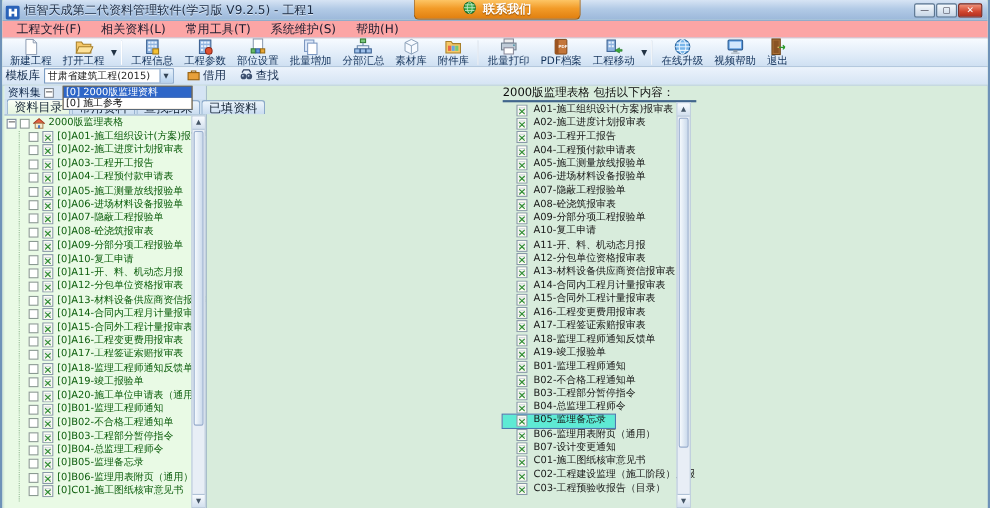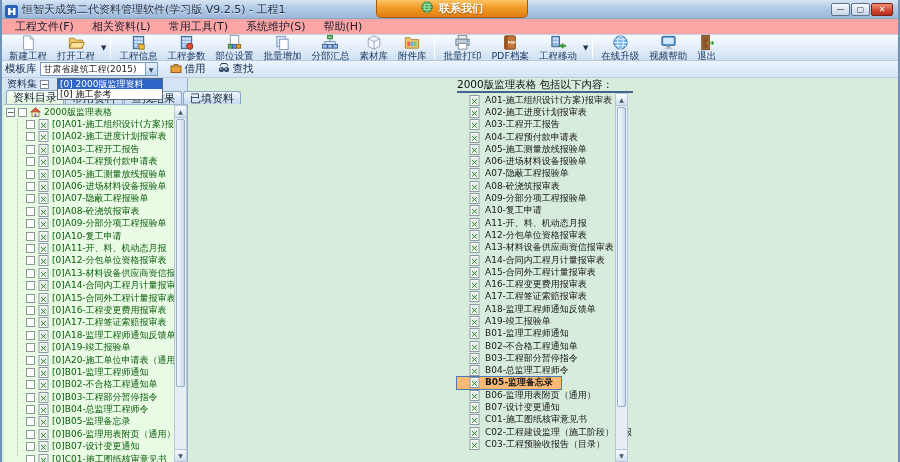--- a/index.html
+++ b/index.html
@@ -44,21 +44,21 @@
   .mini-btn{display:flex;align-items:center;gap:3px;margin-left:12px;font-size:10.5px;color:#10284a;cursor:pointer;}
   
   .lower{position:absolute;top:78px;left:2px;right:2px;bottom:0;background:#d8ecdc;}
   .left-col{position:absolute;left:0;top:0;bottom:0;width:184px;border-right:1px solid #9ab0c4;
     display:flex;flex-direction:column;background:#e9fae5;}
   .dataset-row{height:12px;background:#d5e4f4;display:flex;align-items:center;font-size:10px;
     color:#10284a;padding-left:3px;flex:none;}
   .minusbox{width:9px;height:9px;border:1px solid #808a96;background:#fff;font-size:9px;line-height:7px;
     text-align:center;color:#333;margin-left:3px;cursor:pointer;}
   .minusbox::before{content:'−';}
-  .dd-panel{position:absolute;left:53px;top:0;width:106px;z-index:9;border:1px solid #5a6a7a;background:#a16207;}
+  .dd-panel{position:absolute;left:53px;top:0;width:118px;z-index:9;border:1px solid #5a6a7a;background:#a16207;}
   .dd-opt{height:10px;font-size:9px;line-height:10px;padding-left:2px;color:#111;background:#fff;
     white-space:nowrap;overflow:hidden;cursor:pointer;}
   .dd-opt.selected{background:#2e66c8;color:#fff;}
   .tabsbar{height:15px;background:#cfe0f0;border-bottom:1px solid #a0b8cc;display:flex;align-items:flex-end;
     padding-left:2px;gap:1px;flex:none;}
   .tab{font-size:11px;color:#123;background:linear-gradient(#eef5fc,#c9dcf0);border:1px solid #8aa8c8;
     border-bottom:none;border-radius:3px 3px 0 0;padding:0 6px;height:13px;line-height:13px;cursor:pointer;white-space:nowrap;}
   .tab.active{background:linear-gradient(#fbfff6,#e4f4de);height:14px;}
   
   .tree{flex:1;overflow:hidden;position:relative;padding-top:1px;}
@@ -87,21 +87,21 @@
   .vscroll.right-sb{left:611px;top:15px;bottom:0;}
   .vscroll.right-sb .sb-thumb{top:13px;height:300px;}
   
   .content{position:absolute;left:453px;top:0;}
   .heading{font-size:10.5px;font-weight:normal;color:#0c0c0c;white-space:nowrap;height:13px;line-height:13px;}
   .heading-rule{width:176px;border-bottom:2px solid #41658c;margin-top:0;}
   .clist{margin-top:1px;}
   .crow{height:12.3px;display:flex;align-items:center;padding-left:12px;width:fit-content;
     padding-right:6px;cursor:pointer;}
   .clabel{font-size:9px;color:#161616;line-height:11px;padding:0 2px;}
-  .crow.selected{background:#fdba74;outline:1px solid #4a7ab0;font-weight:bold;}
+  .crow.selected{background:#5eead4;outline:1px solid #4a7ab0;}
 </style>
 </head>
 <body>
 
 <div class="window">
 
   <div class="titlebar">
     <span class="app-icon"><svg width="13" height="13" viewBox="0 0 13 13">
           <rect width="13" height="13" rx="2" fill="#2a62b8"></rect>
           <path d="M3 10V3h2.5v2.5H8V3h2.5v7H8V7.5H5.5V10z" fill="#fff"></path>
@@ -650,31 +650,20 @@
           </div>
           <div class="trow child">
             <span class="cbx"></span>
             <span class="ticon">
               <svg width="11" height="11" viewBox="0 0 11 11">
                 <rect x="1" y=".5" width="9" height="10" fill="#fdfdf4" stroke="#8898a8"></rect>
                 <path d="M2.5 3h6M2.5 5h6M2.5 7h6" stroke="#b8c4d0" stroke-width=".7"></path>
                 <path d="M3 8.8L8 4M3 4l5 4.8" stroke="#2e8e2e" stroke-width="1"></path>
               </svg>
             </span>
-            <span class="tlabel">[0]B07-设计变更通知</span>
-          </div>
-          <div class="trow child">
-            <span class="cbx"></span>
-            <span class="ticon">
-              <svg width="11" height="11" viewBox="0 0 11 11">
-                <rect x="1" y=".5" width="9" height="10" fill="#fdfdf4" stroke="#8898a8"></rect>
-                <path d="M2.5 3h6M2.5 5h6M2.5 7h6" stroke="#b8c4d0" stroke-width=".7"></path>
-                <path d="M3 8.8L8 4M3 4l5 4.8" stroke="#2e8e2e" stroke-width="1"></path>
-              </svg>
-            </span>
             <span class="tlabel">[0]C01-施工图纸核审意见书</span>
           </div>
         </div>
       <div class="vscroll left-sb">
         <div class="sb-btn up"></div>
         <div class="sb-thumb"></div>
         <div class="sb-btn down"></div>
       </div>
     </div>
 

